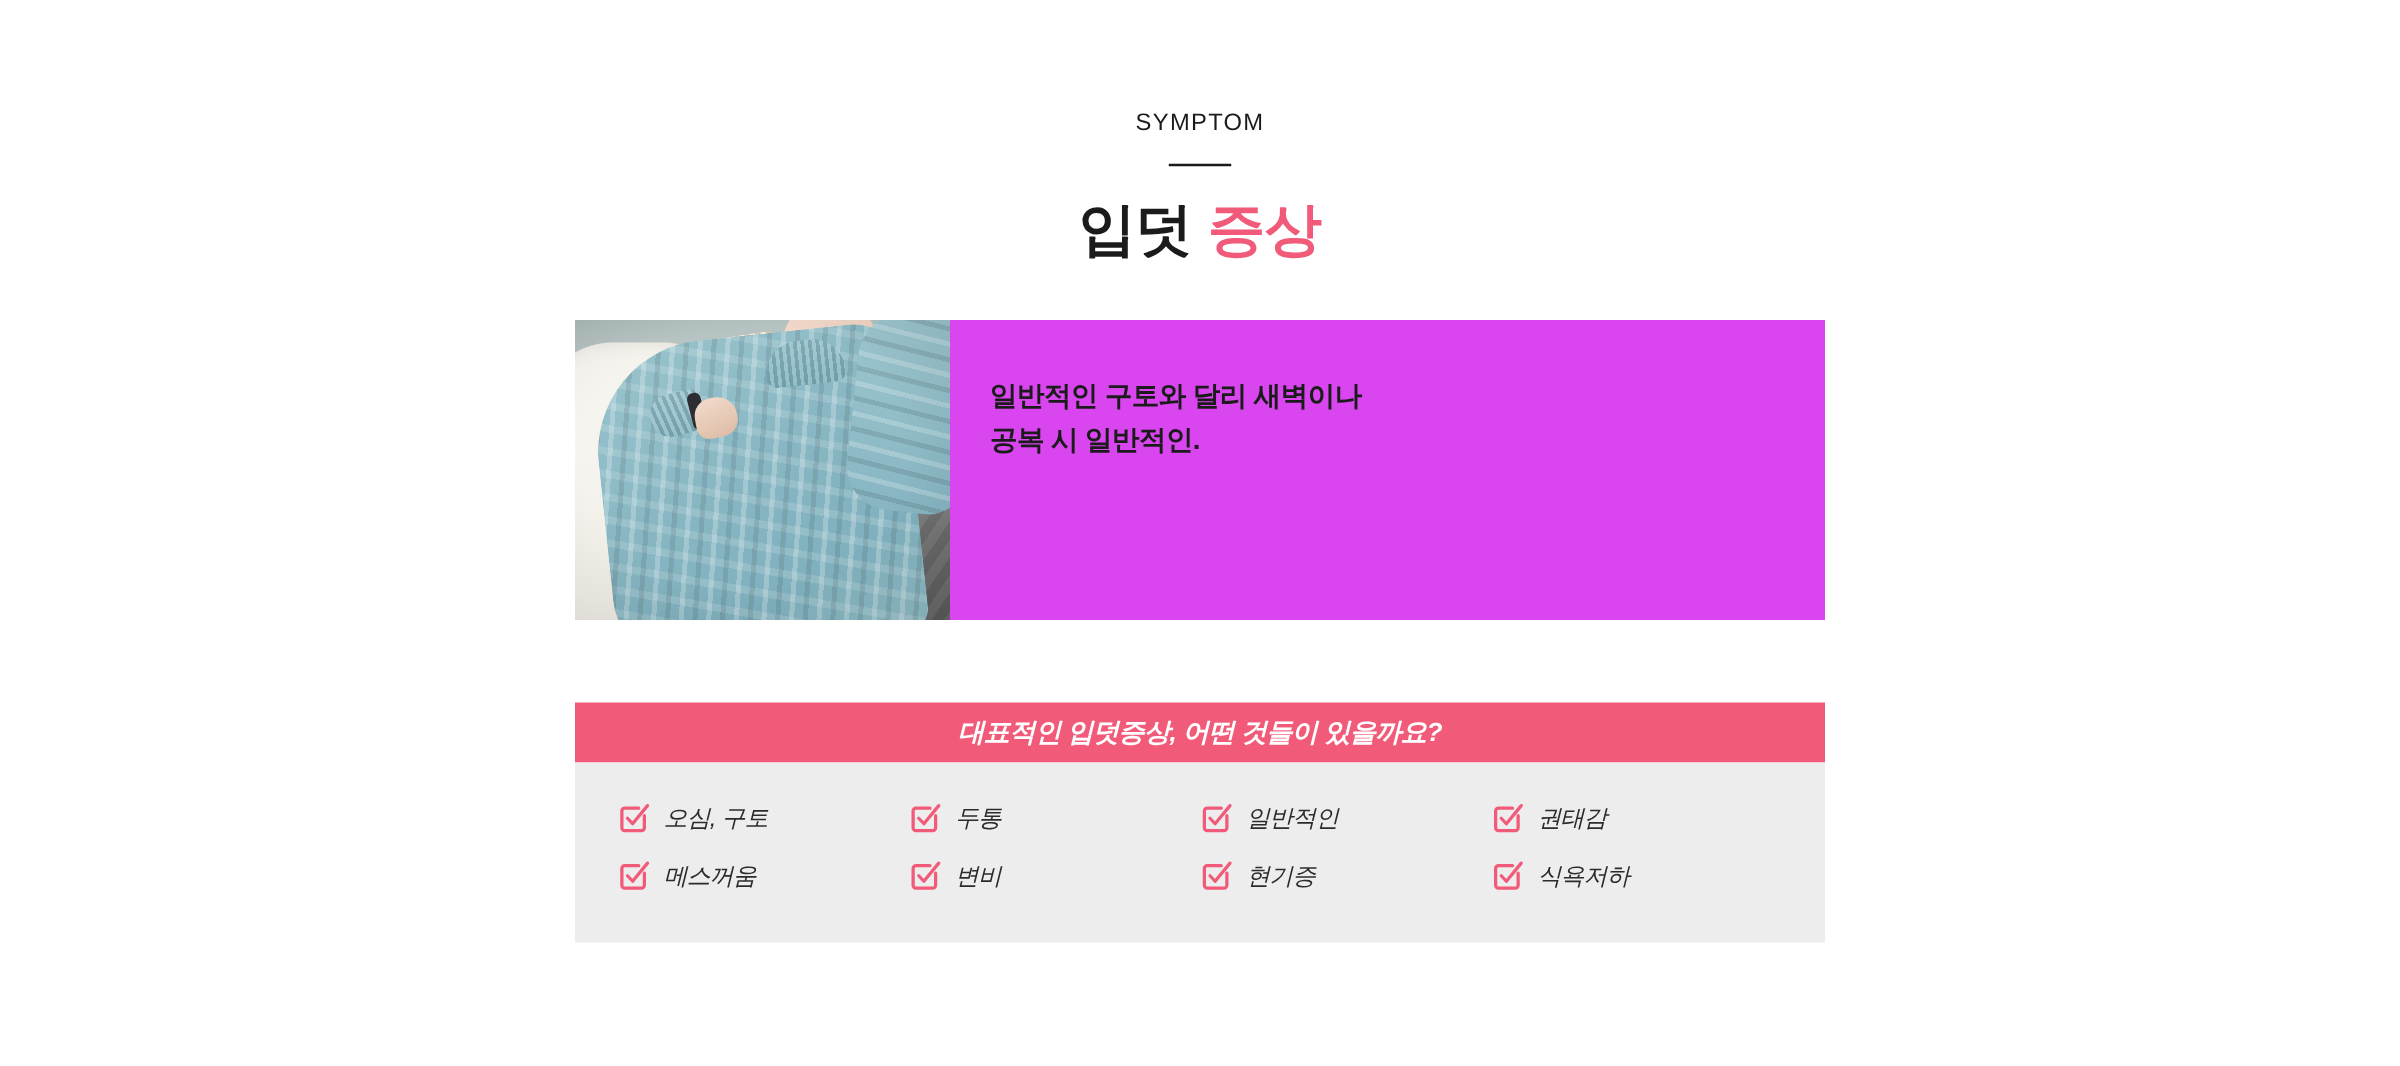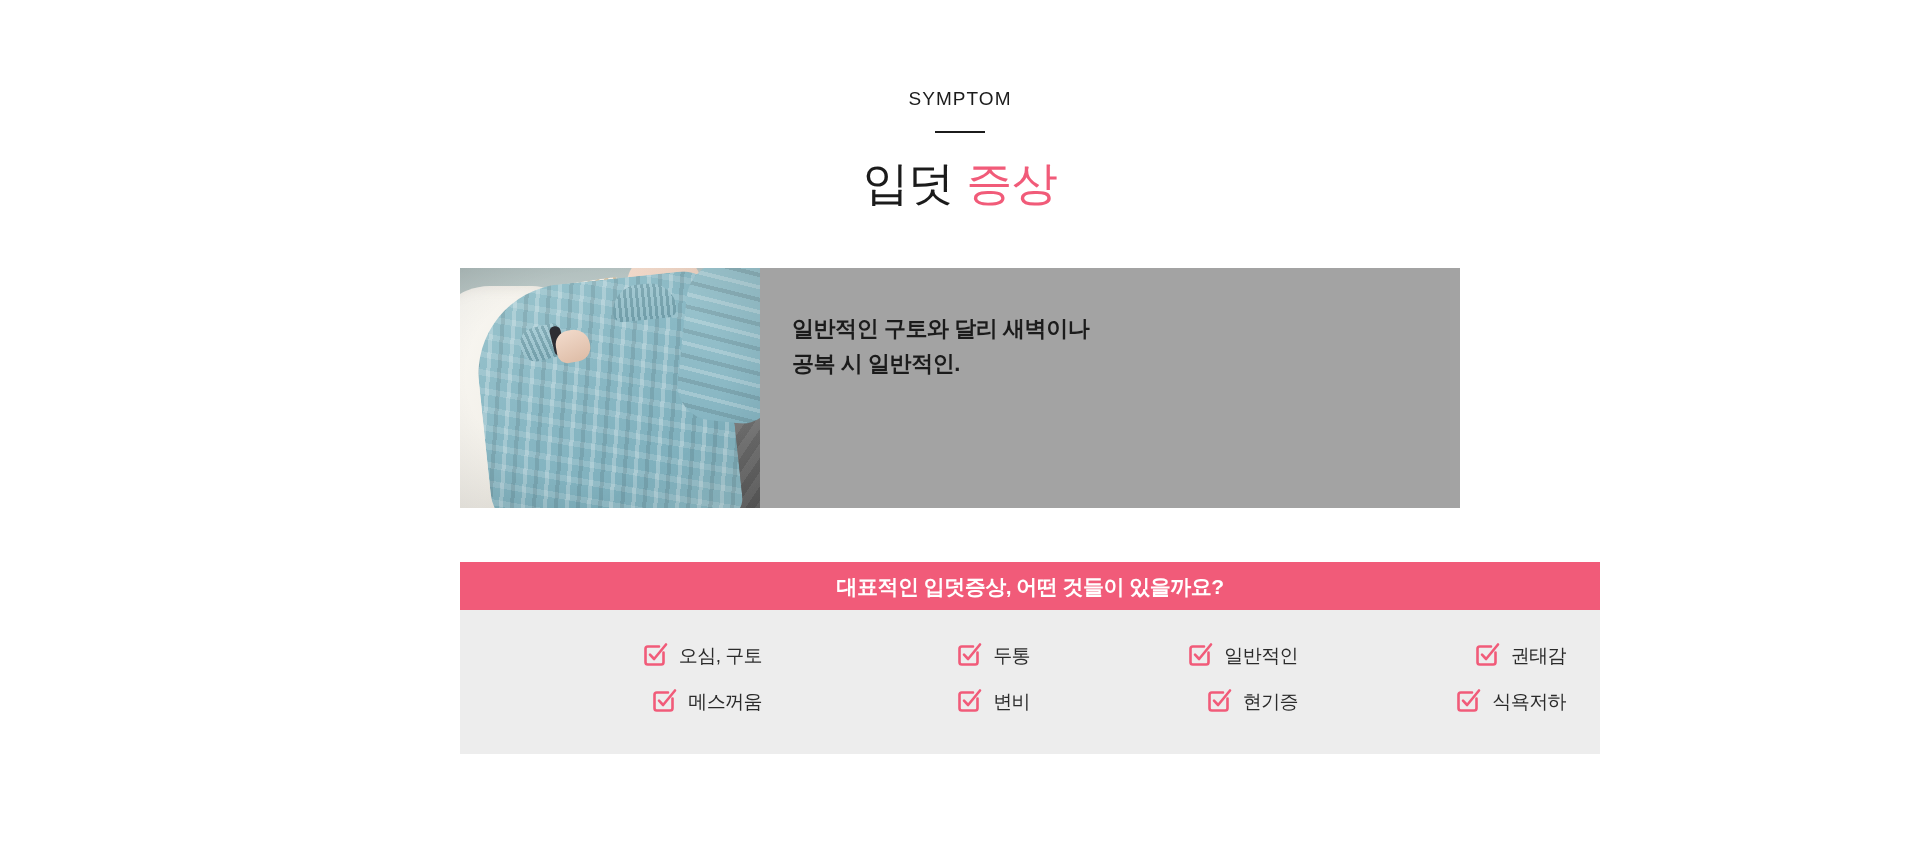--- a/index.html
+++ b/index.html
@@ -41,36 +41,36 @@
   .eyebrow-rule {
     width: 50px;
     height: 2px;
     background: #1b1b1b;
     margin: 20px auto 0 auto;
   }
 
   .title {
     margin-top: 22px;
     font-size: 46px;
-    font-weight: 400;
+    font-weight: 700;
     line-height: 1.25;
     letter-spacing: -0.01em;
     white-space: nowrap;
   }
   .title .t-dark { color: #1b1b1b; }
   .title .t-accent { color: #F15B79; }
 
   
   .info-panel {
     position: absolute;
     left: 460px;
-    top: 236px;
+    top: 224px;
     width: 1000px;
     height: 240px;
-    background: #a3a3a3;
+    background: #d946ef;
     display: flex;
     overflow: hidden;
   }
 
   .photo {
     position: relative;
     width: 300px;
     height: 240px;
     flex: 0 0 300px;
     overflow: hidden;
@@ -227,21 +227,22 @@
     max-width: 620px;
     text-align: justify;
   }
   .info-body .nowrap2 { display: block; }
 
   
   .list-block {
     position: absolute;
     left: 460px;
     top: 530px;
-    width: 1140px;
+    width: 1000px;
+    font-style: italic;
   }
 
   .list-bar {
     height: 48px;
     background: #F15B79;
     display: flex;
     align-items: center;
     justify-content: center;
   }
   .list-bar-text {
@@ -261,21 +262,20 @@
     display: grid;
     grid-template-columns: repeat(4, 1fr);
     row-gap: 20px;
     column-gap: 0;
   }
 
   .sym-item {
     display: flex;
     align-items: center;
     gap: 11px;
-    justify-content: flex-end;
   }
 
   .chk {
     flex: 0 0 auto;
     width: 26px;
     height: 26px;
     position: relative;
     display: block;
   }
   .chk svg { display: block; width: 26px; height: 26px; overflow: visible; }

